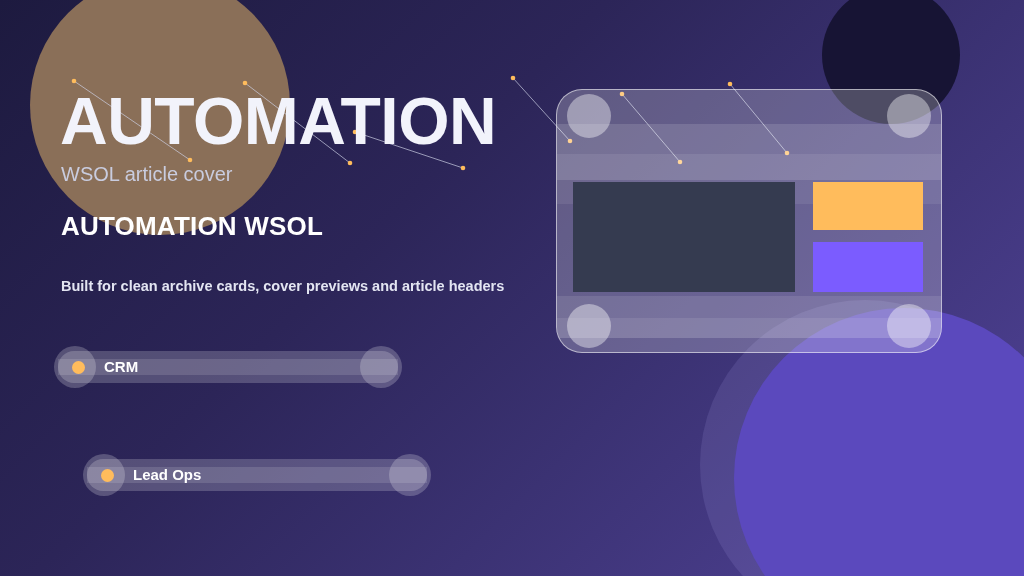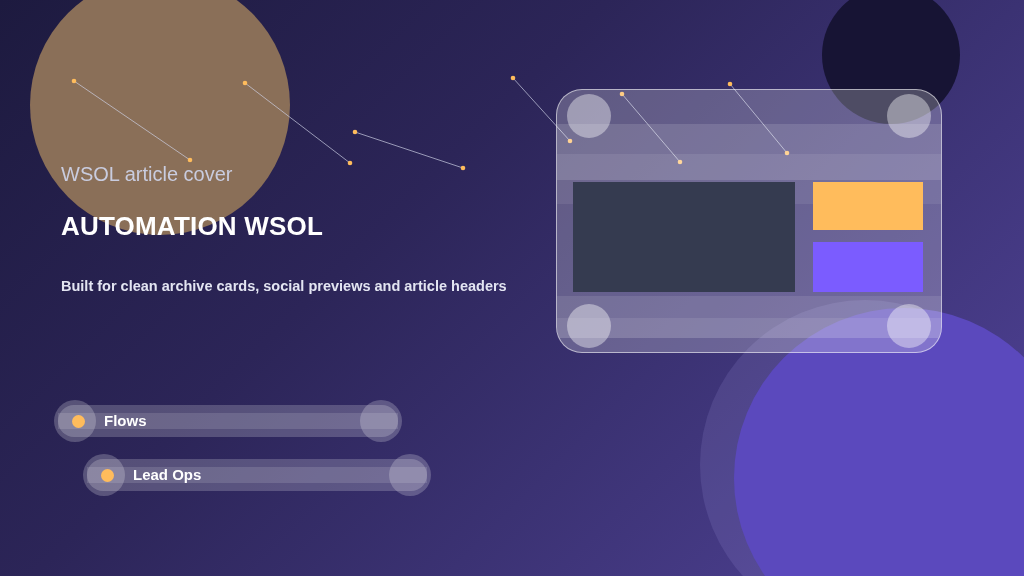--- a/index.html
+++ b/index.html
@@ -142,32 +142,33 @@
       <circle cx="513" cy="78" r="2.3" fill="#ffbc5c"></circle>
       <circle cx="570" cy="141" r="2.3" fill="#ffbc5c"></circle>
       <line x1="622" y1="94" x2="680" y2="162" stroke="#cfd2e6" stroke-width="0.9" opacity="0.75"></line>
       <circle cx="622" cy="94" r="2.3" fill="#ffbc5c"></circle>
       <circle cx="680" cy="162" r="2.3" fill="#ffbc5c"></circle>
       <line x1="730" y1="84" x2="787" y2="153" stroke="#cfd2e6" stroke-width="0.9" opacity="0.75"></line>
       <circle cx="730" cy="84" r="2.3" fill="#ffbc5c"></circle>
       <circle cx="787" cy="153" r="2.3" fill="#ffbc5c"></circle>
     </svg>
 
+  <div class="headline">AUTOMATION</div>
   <div class="kicker">WSOL article cover</div>
   <div class="subhead">AUTOMATION WSOL</div>
-  <div class="blurb">Built for clean archive cards, social previews and article headers</div>
+  <div class="blurb">Built for clean archive cards, cover previews and article headers</div>
 
-
-  <div class="pill" id="pill-1">
+  <div class="pill" id="pill-0">
     <div class="pill-band"></div>
     <div class="pill-cap left"></div>
     <div class="pill-cap right"></div>
     <div class="pill-dot"></div>
-    <div class="pill-label">Flows</div>
+    <div class="pill-label">CRM</div>
   </div>
+
 
   <div class="pill" id="pill-2">
     <div class="pill-band"></div>
     <div class="pill-cap left"></div>
     <div class="pill-cap right"></div>
     <div class="pill-dot"></div>
     <div class="pill-label">Lead Ops</div>
   </div>
 
   <div class="card">

